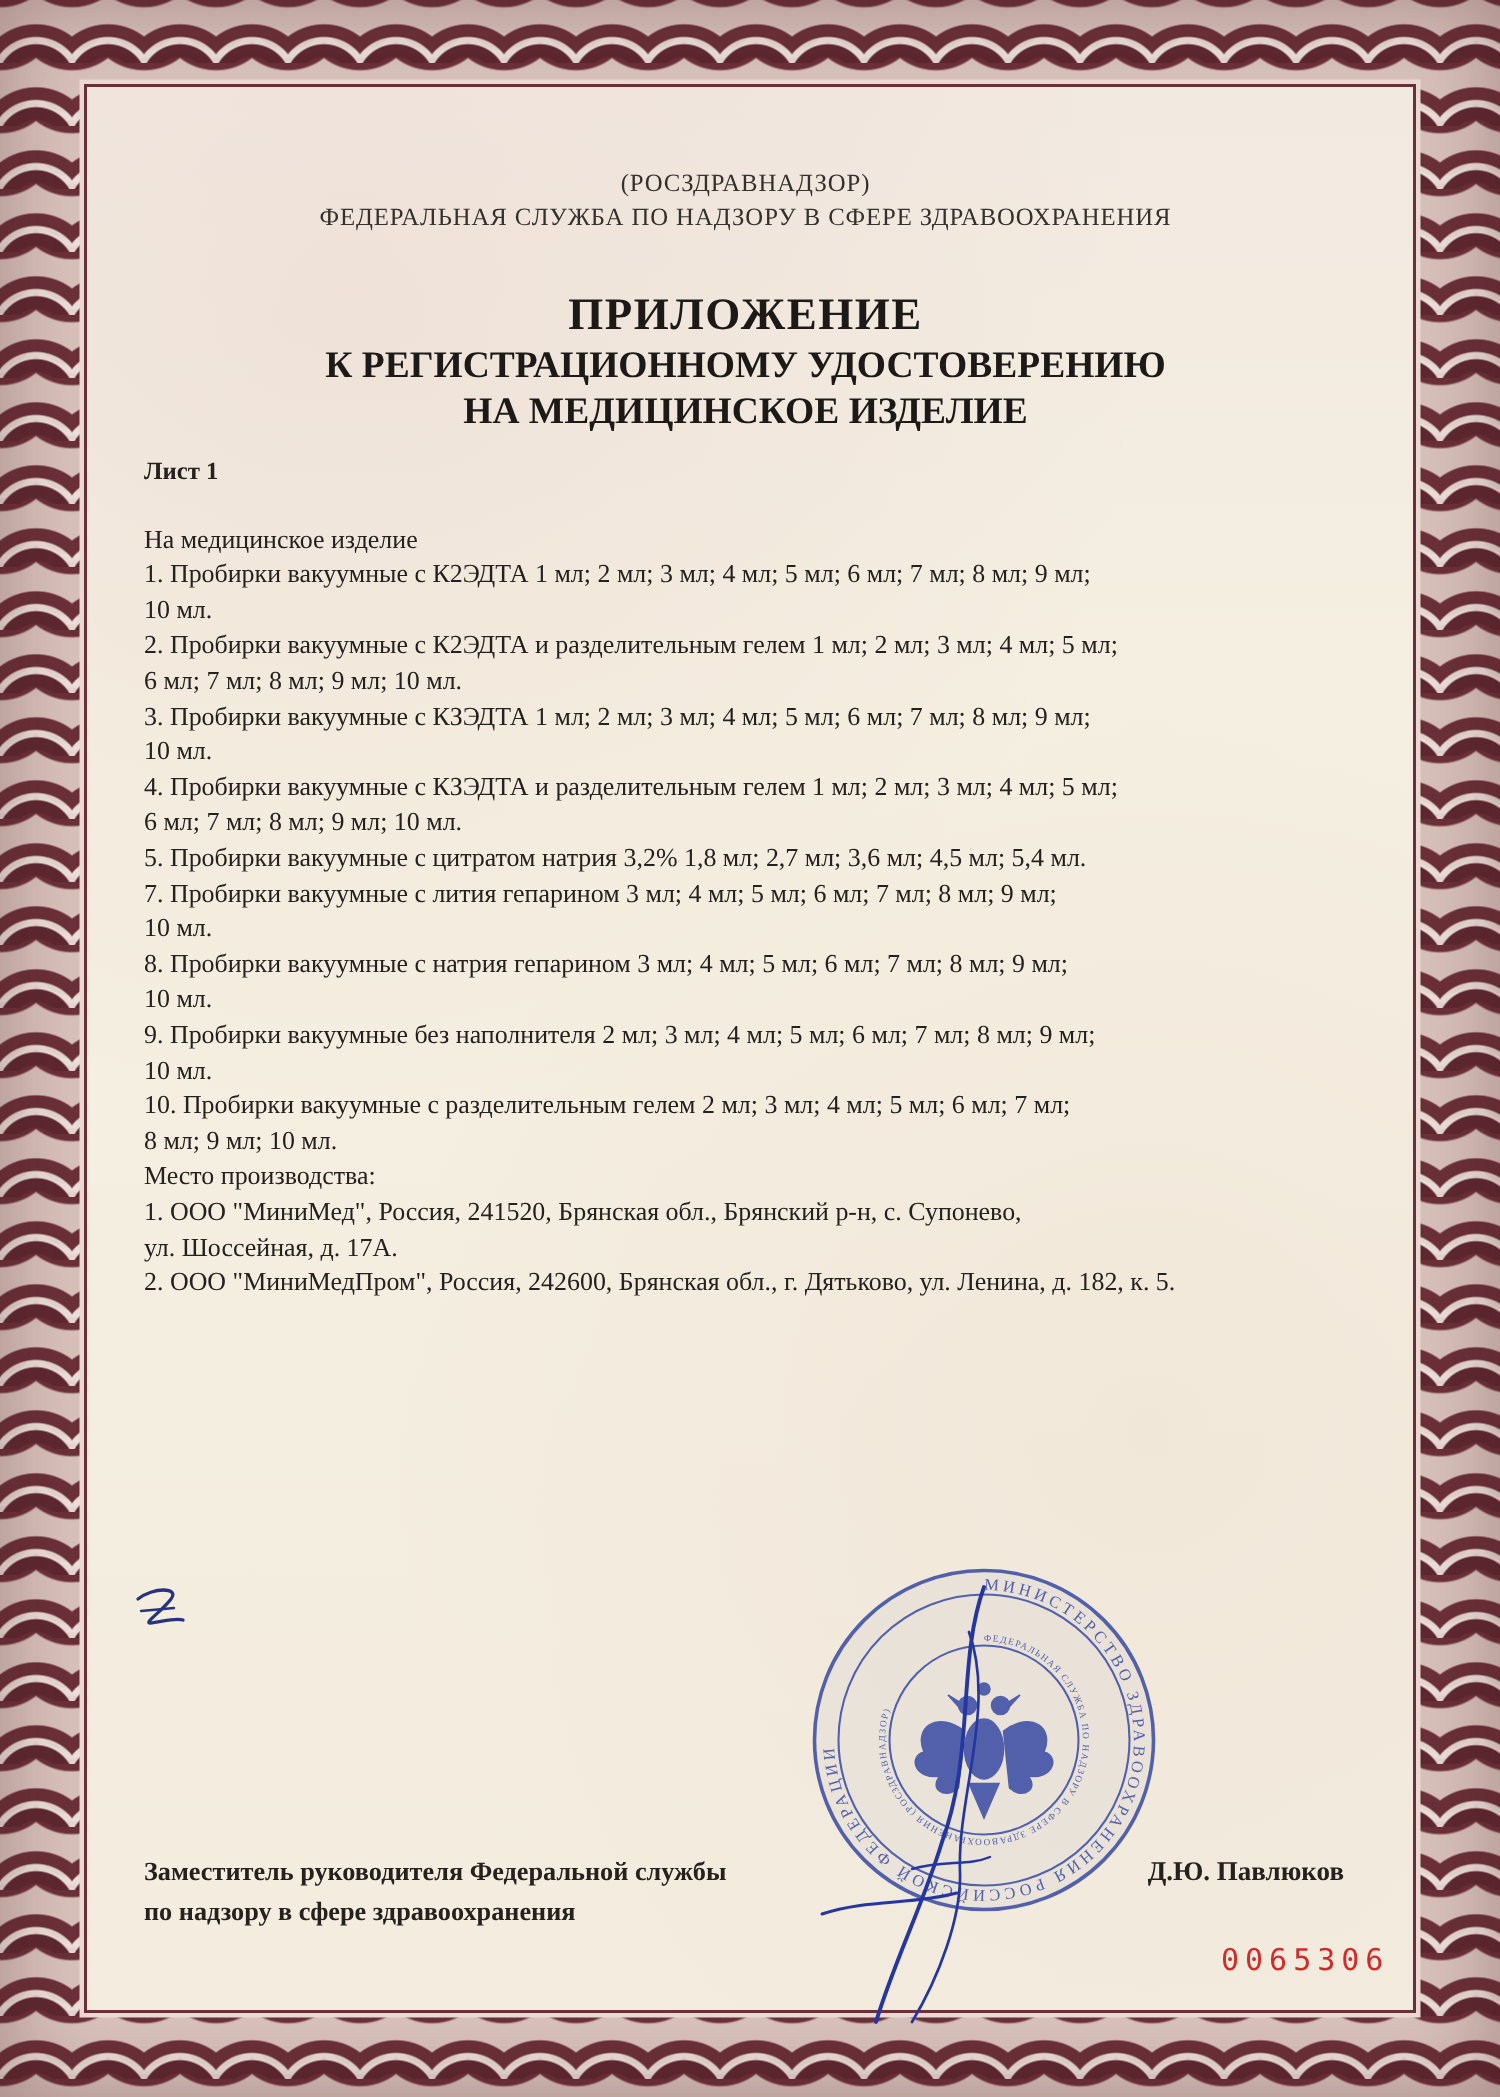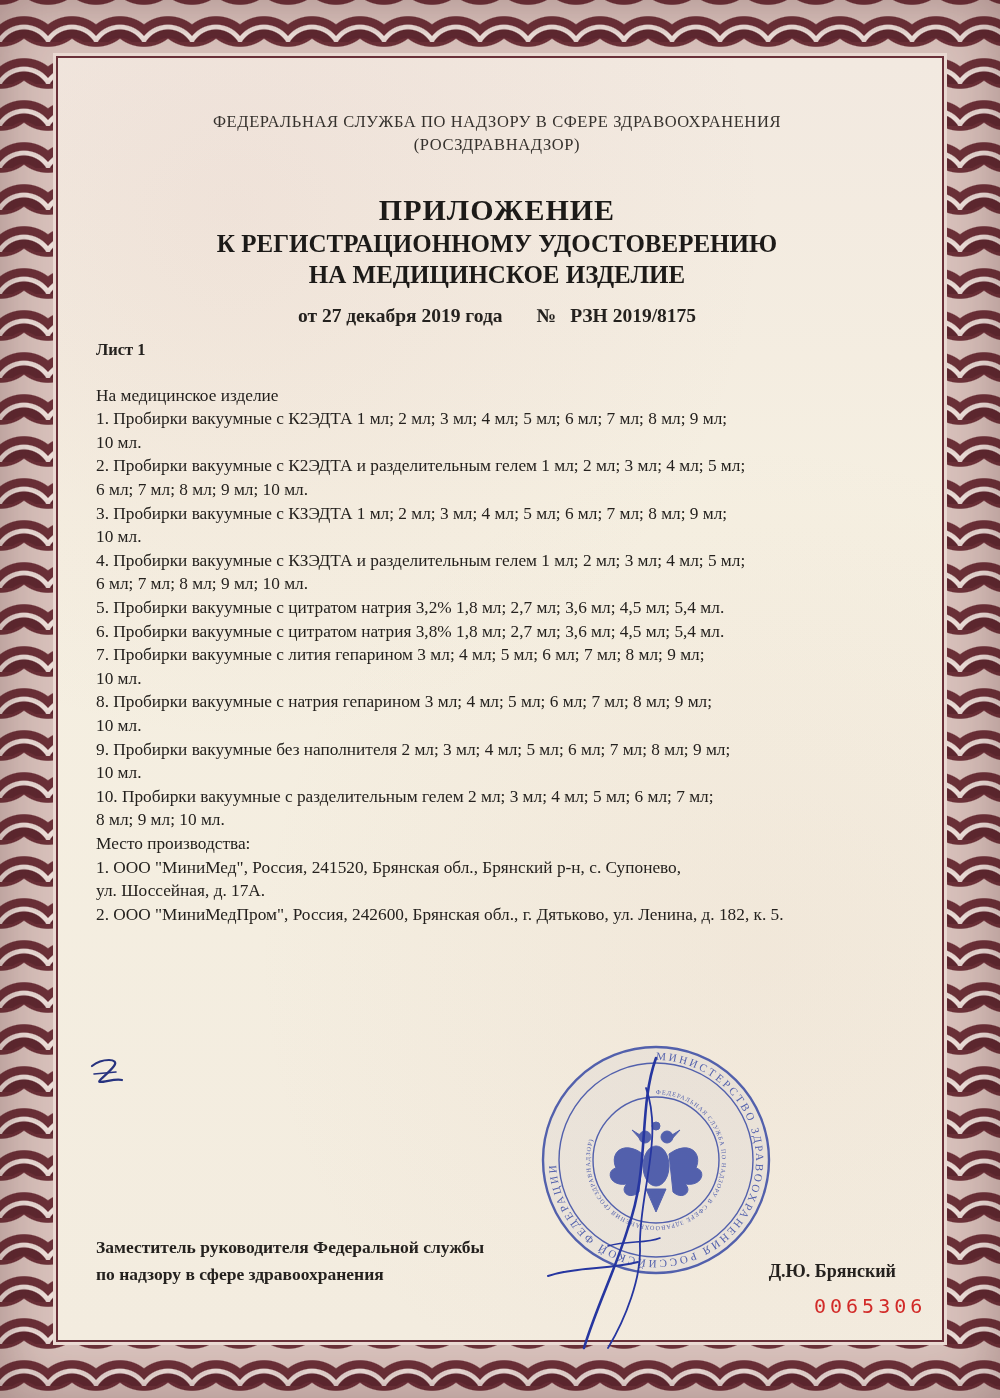--- a/index.html
+++ b/index.html
@@ -45,21 +45,21 @@
 
   .sheetrow { margin-top:13px; padding-right:66px; font-weight:bold; font-size:16.5px; }
 
   .body { margin-top:24px; font-size:17.3px; line-height:23.6px; }
   .body p { white-space:pre-line; }
   .bold { font-weight:bold; }
 
   
   .footer {
     position:absolute; left:38px; right:46px; top:1176px;
-    display:flex; justify-content:space-between; align-items:flex-end;
+    display:flex; justify-content:space-between; align-items:flex-start;
     font-weight:bold; font-size:17.5px; line-height:1.55;
   }
   .officer-title { white-space:pre-line; }
   .officer-name { font-size:18px; padding-bottom:2px; }
 
   .serial {
     position:absolute; top:1236px; left:756px;
     font-family:"DejaVu Sans Mono", monospace;
     font-size:20px; letter-spacing:4px; color:#d22a28;
   }
@@ -70,54 +70,46 @@
   .zmark { position:absolute; left:28px;  top:994px; width:44px;  height:44px; }
 </style>
 </head>
 <body>
 
 <div class="page">
   <div class="inner">
     <div class="content">
 
       <div class="agency">
+        <div>(РОСЗДРАВНАДЗОР)</div>
         <div>ФЕДЕРАЛЬНАЯ СЛУЖБА ПО НАДЗОРУ В СФЕРЕ ЗДРАВООХРАНЕНИЯ</div>
-        <div>(РОСЗДРАВНАДЗОР)</div>
       </div>
 
       <div class="titleblock">
         <div class="title-main">ПРИЛОЖЕНИЕ</div>
         <div class="title-sub">К РЕГИСТРАЦИОННОМУ УДОСТОВЕРЕНИЮ</div>
         <div class="title-sub">НА МЕДИЦИНСКОЕ ИЗДЕЛИЕ</div>
       </div>
 
-      <div class="daterow">
-        <span>от 27 декабря 2019 года</span>
-        <span class="num">
-          <span>№</span>
-          <span>РЗН 2019/8175</span>
-        </span>
-      </div>
 
       <div class="sheetrow">
         <span>Лист 1</span>
       </div>
 
       <div class="body">
         <p>На медицинское изделие</p>
         <p>1. Пробирки вакуумные с К2ЭДТА 1 мл; 2 мл; 3 мл; 4 мл; 5 мл; 6 мл; 7 мл; 8 мл; 9 мл;
 10 мл.</p>
         <p>2. Пробирки вакуумные с К2ЭДТА и разделительным гелем 1 мл; 2 мл; 3 мл; 4 мл; 5 мл;
 6 мл; 7 мл; 8 мл; 9 мл; 10 мл.</p>
         <p>3. Пробирки вакуумные с КЗЭДТА 1 мл; 2 мл; 3 мл; 4 мл; 5 мл; 6 мл; 7 мл; 8 мл; 9 мл;
 10 мл.</p>
         <p>4. Пробирки вакуумные с КЗЭДТА и разделительным гелем 1 мл; 2 мл; 3 мл; 4 мл; 5 мл;
 6 мл; 7 мл; 8 мл; 9 мл; 10 мл.</p>
         <p>5. Пробирки вакуумные с цитратом натрия 3,2% 1,8 мл; 2,7 мл; 3,6 мл; 4,5 мл; 5,4 мл.</p>
-        <p>6. Пробирки вакуумные с цитратом натрия 3,8% 1,8 мл; 2,7 мл; 3,6 мл; 4,5 мл; 5,4 мл.</p>
         <p>7. Пробирки вакуумные с лития гепарином 3 мл; 4 мл; 5 мл; 6 мл; 7 мл; 8 мл; 9 мл;
 10 мл.</p>
         <p>8. Пробирки вакуумные с натрия гепарином 3 мл; 4 мл; 5 мл; 6 мл; 7 мл; 8 мл; 9 мл;
 10 мл.</p>
         <p>9. Пробирки вакуумные без наполнителя 2 мл; 3 мл; 4 мл; 5 мл; 6 мл; 7 мл; 8 мл; 9 мл;
 10 мл.</p>
         <p>10. Пробирки вакуумные с разделительным гелем 2 мл; 3 мл; 4 мл; 5 мл; 6 мл; 7 мл;
 8 мл; 9 мл; 10 мл.</p>
         <p>Место производства:</p>
         <p>1. ООО "МиниМед", Россия, 241520, Брянская обл., Брянский р-н, с. Супонево,
@@ -161,18 +153,18 @@
     <svg class="ink" viewBox="0 0 300 324">
       <path d="M168 40 C 150 90, 162 150, 140 210 C 128 250, 108 290, 96 330" fill="none" stroke="#2636a0" stroke-width="2.6" stroke-linecap="round"></path>
       <path d="M158 70 C 176 120, 150 180, 152 230 C 153 260, 138 300, 120 330" fill="none" stroke="#2636a0" stroke-width="1.8" stroke-linecap="round"></path>
       <path d="M60 258 C 90 248, 120 252, 150 244" fill="none" stroke="#2636a0" stroke-width="2" stroke-linecap="round"></path>
       <path d="M120 228 C 140 222, 158 226, 172 220" fill="none" stroke="#2636a0" stroke-width="1.6" stroke-linecap="round"></path>
     </svg>
 
     <div class="footer">
       <div class="officer-title">Заместитель руководителя Федеральной службы
 по надзору в сфере здравоохранения</div>
-      <div class="officer-name">Д.Ю. Брянский</div>
+      <div class="officer-name">Д.Ю. Павлюков</div>
     </div>
 
     <div class="serial">0065306</div>
   </div>
 </div>
 
 </body></html>

